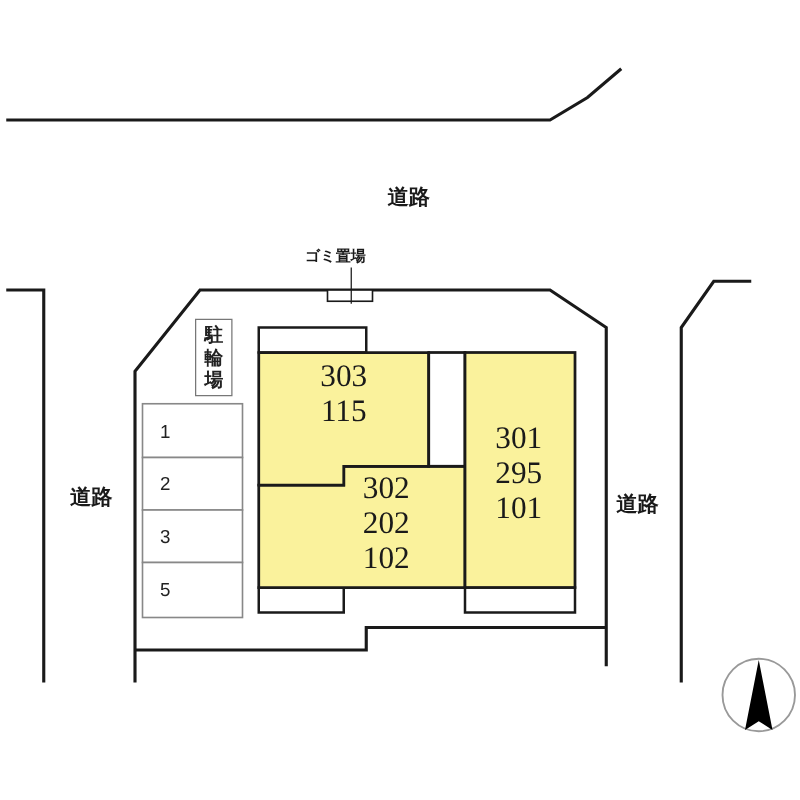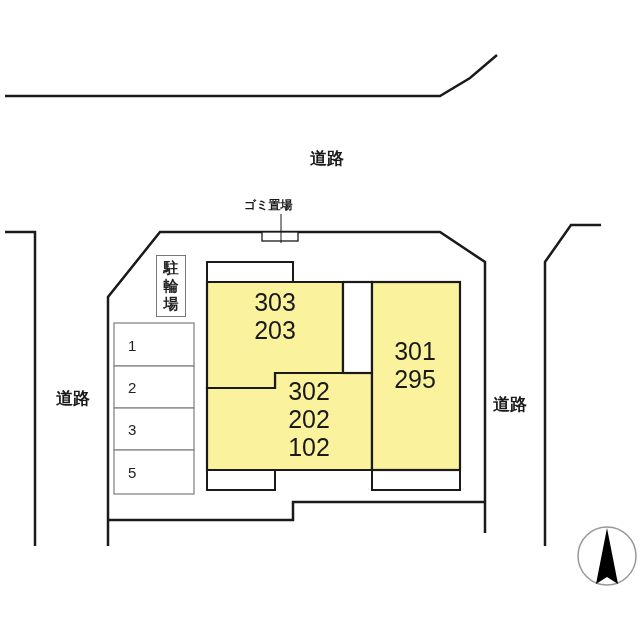--- a/index.html
+++ b/index.html
@@ -7,21 +7,21 @@
          font-family:"DejaVu Sans", "Liberation Sans", sans-serif; }
   #stage { position:absolute; left:0; top:0; width:640px; height:525px; }
   .lbl { position:absolute; color:#1a1a1a; white-space:nowrap; line-height:1; }
   .road-lbl { font-size:17px; font-weight:bold; letter-spacing:0px; }
   .gomi-lbl { font-size:12px; font-weight:bold; }
   .bike-lbl { position:absolute; left:156px; top:255px; width:30px; height:62px;
               border:1.5px solid #777; box-sizing:border-box; background:#fff;
               display:flex; flex-direction:column; align-items:center; justify-content:center;
               font-size:15px; font-weight:bold; line-height:18px; color:#222; }
   .unit { position:absolute; text-align:center; font-size:25px; line-height:28px;
-          color:#1a1a1a; font-family:Liberation Sans, sans-serif; }
+          color:#1a1a1a; font-family:Liberation Serif, serif; }
   .unit span { display:block; }
   .pk-num { position:absolute; font-size:15px; color:#222;
             font-family:"Liberation Sans", sans-serif; }
 </style>
 </head>
 <body>
 
 <div id="stage">
   <svg width="640" height="640" viewBox="0 0 640 640" xmlns="http://www.w3.org/2000/svg">
 
@@ -82,24 +82,25 @@
 
   
   <div class="pk-num" style="left:128px; top:337px;">1</div>
   <div class="pk-num" style="left:128px; top:379px;">2</div>
   <div class="pk-num" style="left:128px; top:421px;">3</div>
   <div class="pk-num" style="left:128px; top:464px;">5</div>
 
   
   <div class="unit" style="left:245px; top:288px; width:60px;">
     <span>303</span>
-    <span>203</span>
+    <span>115</span>
   </div>
   <div class="unit" style="left:279px; top:377px; width:60px;">
     <span>302</span>
     <span>202</span>
     <span>102</span>
   </div>
   <div class="unit" style="left:385px; top:337px; width:60px;">
     <span>301</span>
     <span>295</span>
+    <span>101</span>
   </div>
 </div>
 
 </body></html>

